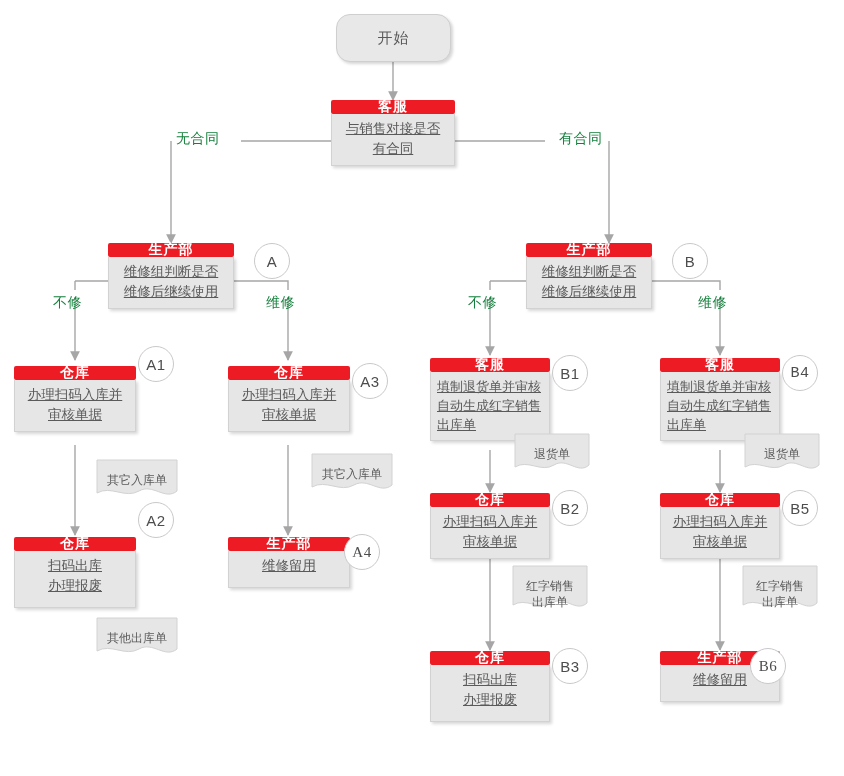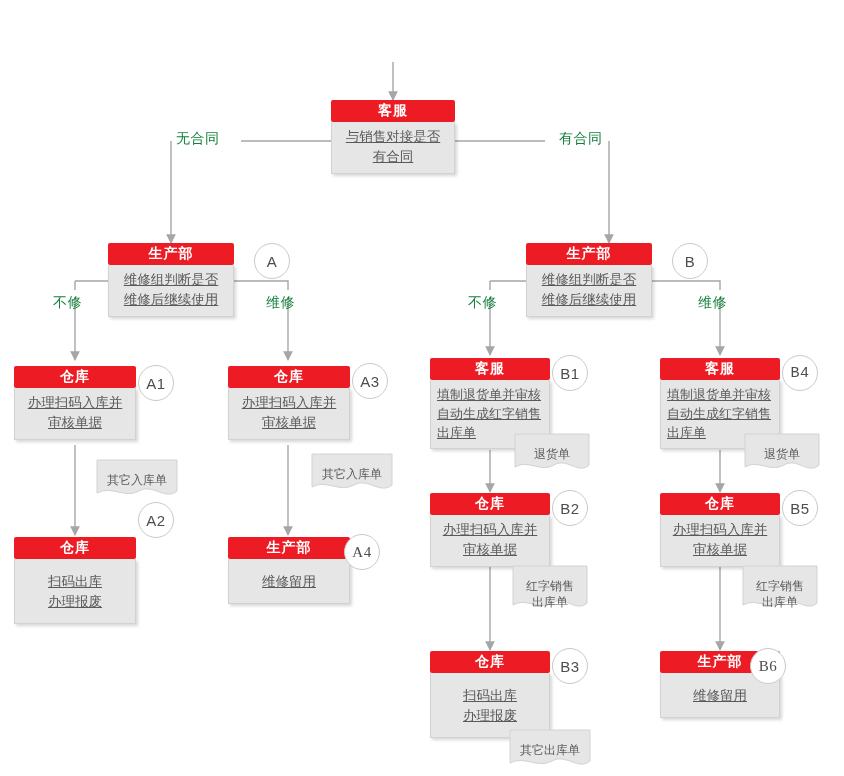--- a/index.html
+++ b/index.html
@@ -44,21 +44,21 @@
     letter-spacing: 1px;
   }
 
   
   .card {
     position: absolute;
     box-sizing: border-box;
   }
   .card .hdr {
     box-sizing: border-box;
-    height: 22px;
+    height: 14px;
     background: #ed1c24;
     color: #ffffff;
     font-size: 14px;
     font-weight: bold;
     display: flex;
     align-items: center;
     justify-content: center;
     letter-spacing: 1px;
     border-radius: 2px;
   }
@@ -76,21 +76,21 @@
     white-space: pre-line;
     text-decoration: underline;
   }
   .card .body.left {
     text-align: left;
     padding-left: 6px;
     line-height: 19px;
     font-size: 13px;
   }
   .card .body.tall {
-    padding-top: 13px;
+    padding-top: 5px;
     padding-bottom: 11px;
   }
 
   
   .tag {
     position: absolute;
     box-sizing: border-box;
     width: 36px;
     height: 36px;
     border-radius: 50%;
@@ -181,20 +181,23 @@
       <path d="M 609 141 L 609 150"></path>
 
       <path d="M 75 281 L 75 290 M 75 281 L 110 281"></path>
       <path d="M 214 281 L 288 281 L 288 290"></path>
 
       <path d="M 490 281 L 490 290 M 490 281 L 528 281"></path>
       <path d="M 652 281 L 720 281 L 720 290"></path>
     </g>
   </svg>
 
+  <div class="node-start" style="left:336px; top:14px; width:115px; height:48px;">
+    <span>开始</span>
+  </div>
 
   <div class="card" style="left:331px; top:100px; width:124px;">
     <div class="hdr">客服</div>
     <div class="body">与销售对接是否
 有合同</div>
   </div>
 
   <div class="edge-label" style="left:176px; top:130px;">无合同</div>
   <div class="edge-label" style="left:559px; top:130px;">有合同</div>
 
@@ -216,36 +219,42 @@
   <div class="tag" style="left:672px; top:243px;">B</div>
 
   <div class="edge-label" style="left:468px; top:294px;">不修</div>
   <div class="edge-label" style="left:698px; top:294px;">维修</div>
 
   <div class="card" style="left:14px; top:366px; width:122px;">
     <div class="hdr">仓库</div>
     <div class="body">办理扫码入库并
 审核单据</div>
   </div>
-  <div class="tag" style="left:138px; top:365px;">A1</div>
+  <div class="tag" style="left:138px; top:346px;">A1</div>
 
   <div class="doc" style="left:95px; top:458px; width:84px; height:44px;">
     <svg width="84" height="44" viewBox="0 0 84 44">
       <path d="M2 2 H82 V33 C70 43 58 25 44 33 C30 41 16 27 2 35 Z" fill="#e6e6e6" stroke="#d2d2d2" stroke-width="1"></path>
     </svg>
     <div class="doc-label">其它入库单</div>
   </div>
 
   <div class="card" style="left:14px; top:537px; width:122px;">
     <div class="hdr">仓库</div>
     <div class="body tall">扫码出库
 办理报废</div>
   </div>
   <div class="tag" style="left:138px; top:502px;">A2</div>
 
+  <div class="doc" style="left:95px; top:616px; width:84px; height:44px;">
+    <svg width="84" height="44" viewBox="0 0 84 44">
+      <path d="M2 2 H82 V33 C70 43 58 25 44 33 C30 41 16 27 2 35 Z" fill="#e6e6e6" stroke="#d2d2d2" stroke-width="1"></path>
+    </svg>
+    <div class="doc-label">其他出库单</div>
+  </div>
 
   <div class="card" style="left:228px; top:366px; width:122px;">
     <div class="hdr">仓库</div>
     <div class="body">办理扫码入库并
 审核单据</div>
   </div>
   <div class="tag" style="left:352px; top:363px;">A3</div>
 
   <div class="doc" style="left:310px; top:452px; width:84px; height:44px;">
     <svg width="84" height="44" viewBox="0 0 84 44">
@@ -290,26 +299,20 @@
 出库单</div>
   </div>
 
   <div class="card" style="left:430px; top:651px; width:120px;">
     <div class="hdr">仓库</div>
     <div class="body tall">扫码出库
 办理报废</div>
   </div>
   <div class="tag" style="left:552px; top:648px;">B3</div>
 
-  <div class="doc" style="left:508px; top:728px; width:84px; height:44px;">
-    <svg width="84" height="44" viewBox="0 0 84 44">
-      <path d="M2 2 H82 V33 C70 43 58 25 44 33 C30 41 16 27 2 35 Z" fill="#e6e6e6" stroke="#d2d2d2" stroke-width="1"></path>
-    </svg>
-    <div class="doc-label">其它出库单</div>
-  </div>
 
   <div class="card" style="left:660px; top:358px; width:120px;">
     <div class="hdr">客服</div>
     <div class="body left">填制退货单并审核
 自动生成红字销售
 出库单</div>
   </div>
   <div class="tag" style="left:782px; top:355px;font-family:Liberation Mono, monospace;">B4</div>
 
   <div class="doc" style="left:743px; top:432px; width:78px; height:44px;">

